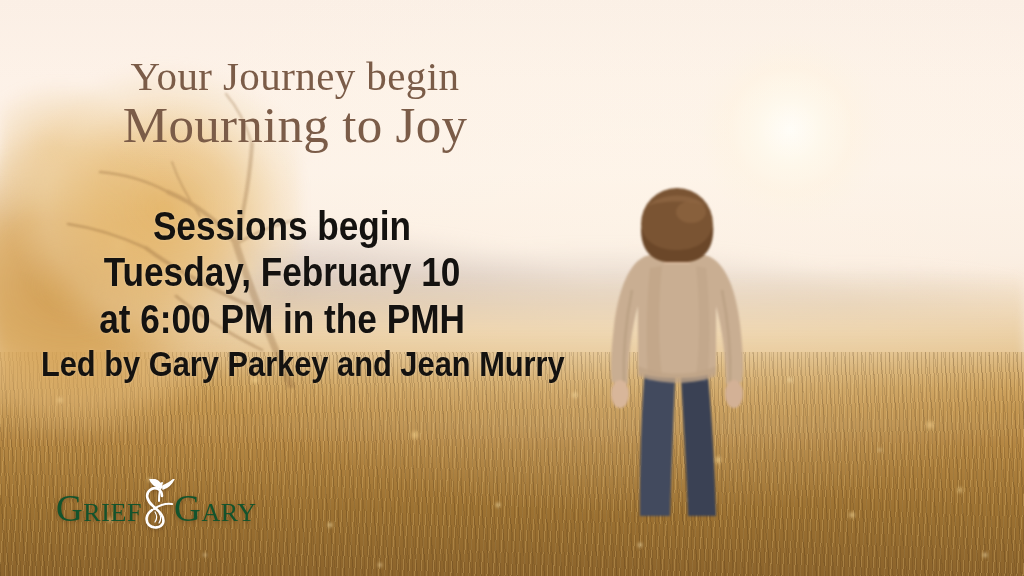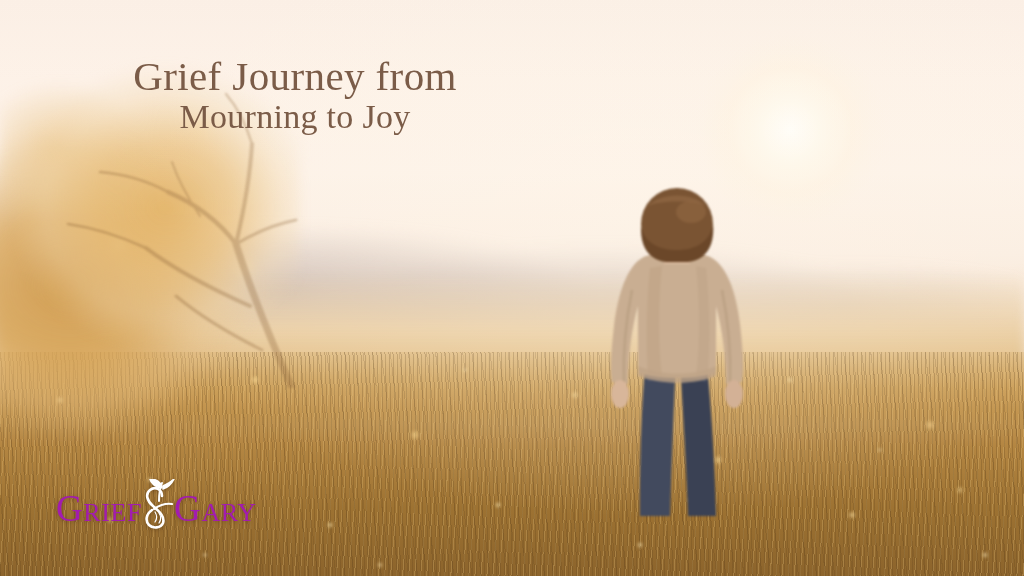--- a/index.html
+++ b/index.html
@@ -213,21 +213,21 @@
     user-select: none;
   }
   #headline-line-1 {
     display: block;
     font-size: 41px;
     letter-spacing: 0.4px;
     margin-bottom: 3px;
   }
   #headline-line-2 {
     display: block;
-    font-size: 34px;
+    font-size: 51px;
     letter-spacing: 0.3px;
   }
 
   #details-block {
     position: absolute;
     left: 8px;
     top: 203px;
     width: 548px;
     text-align: center;
     color: #141210;
@@ -252,21 +252,21 @@
     position: absolute;
     left: 56px;
     top: 481px;
     height: 54px;
     display: flex;
     align-items: center;
     user-select: none;
     filter: drop-shadow(0 1px 2px rgba(70,42,14,0.45));
   }
   #logo .logo-word {
-    color: #a21caf;
+    color: #14532d;
     font-family: "Liberation Serif", "DejaVu Serif", serif;
     font-size: 37px;
     font-variant: small-caps;
     letter-spacing: 0.6px;
     line-height: 1;
   }
   #logo-mark {
     width: 44px;
     height: 54px;
     margin: 0 -5px 0 -7px;
@@ -348,24 +348,30 @@
     <g>
       <ellipse cx="89" cy="38" rx="36" ry="36" fill="#7a5433"></ellipse>
       <path d="M53 40 C 52 62, 62 74, 78 76 L 100 76 C 118 74, 127 60, 125 38
                C 122 56, 108 64, 89 64 C 70 64, 56 56, 53 40 Z" fill="#6b4729"></path>
       <path d="M60 20 C 72 6, 106 6, 118 20 C 106 14, 72 14, 60 20 Z" fill="#8c6440" opacity="0.9"></path>
       <ellipse cx="103" cy="26" rx="15" ry="11" fill="#936a44" opacity="0.55"></ellipse>
     </g>
   </svg>
 
   <div id="headline-block">
-    <span id="headline-line-1">Grief Journey from</span>
+    <span id="headline-line-1">Your Journey begin</span>
     <span id="headline-line-2">Mourning to Joy</span>
   </div>
 
+  <div id="details-block">
+    <span class="dline" id="detail-line-1">Sessions begin</span>
+    <span class="dline" id="detail-line-2">Tuesday, February 10</span>
+    <span class="dline" id="detail-line-3">at 6:00 PM in the PMH</span>
+    <span class="dline" id="detail-line-4">Led by Gary Parkey and Jean Murry</span>
+  </div>
 
   <div id="logo">
     <span class="logo-word">Grief</span>
 
     <svg id="logo-mark" viewBox="0 0 44 54">
       <g fill="none" stroke="#ffffff" stroke-linecap="round" stroke-linejoin="round">
 
         <path d="M27 17 C 27 10, 20 7, 15 11 C 10 15, 12 22, 18 27
                  C 25 33, 30 38, 28 44 C 26 49, 18 50, 14 46
                  C 10 42, 11 35, 17 31" stroke-width="2.6"></path>

